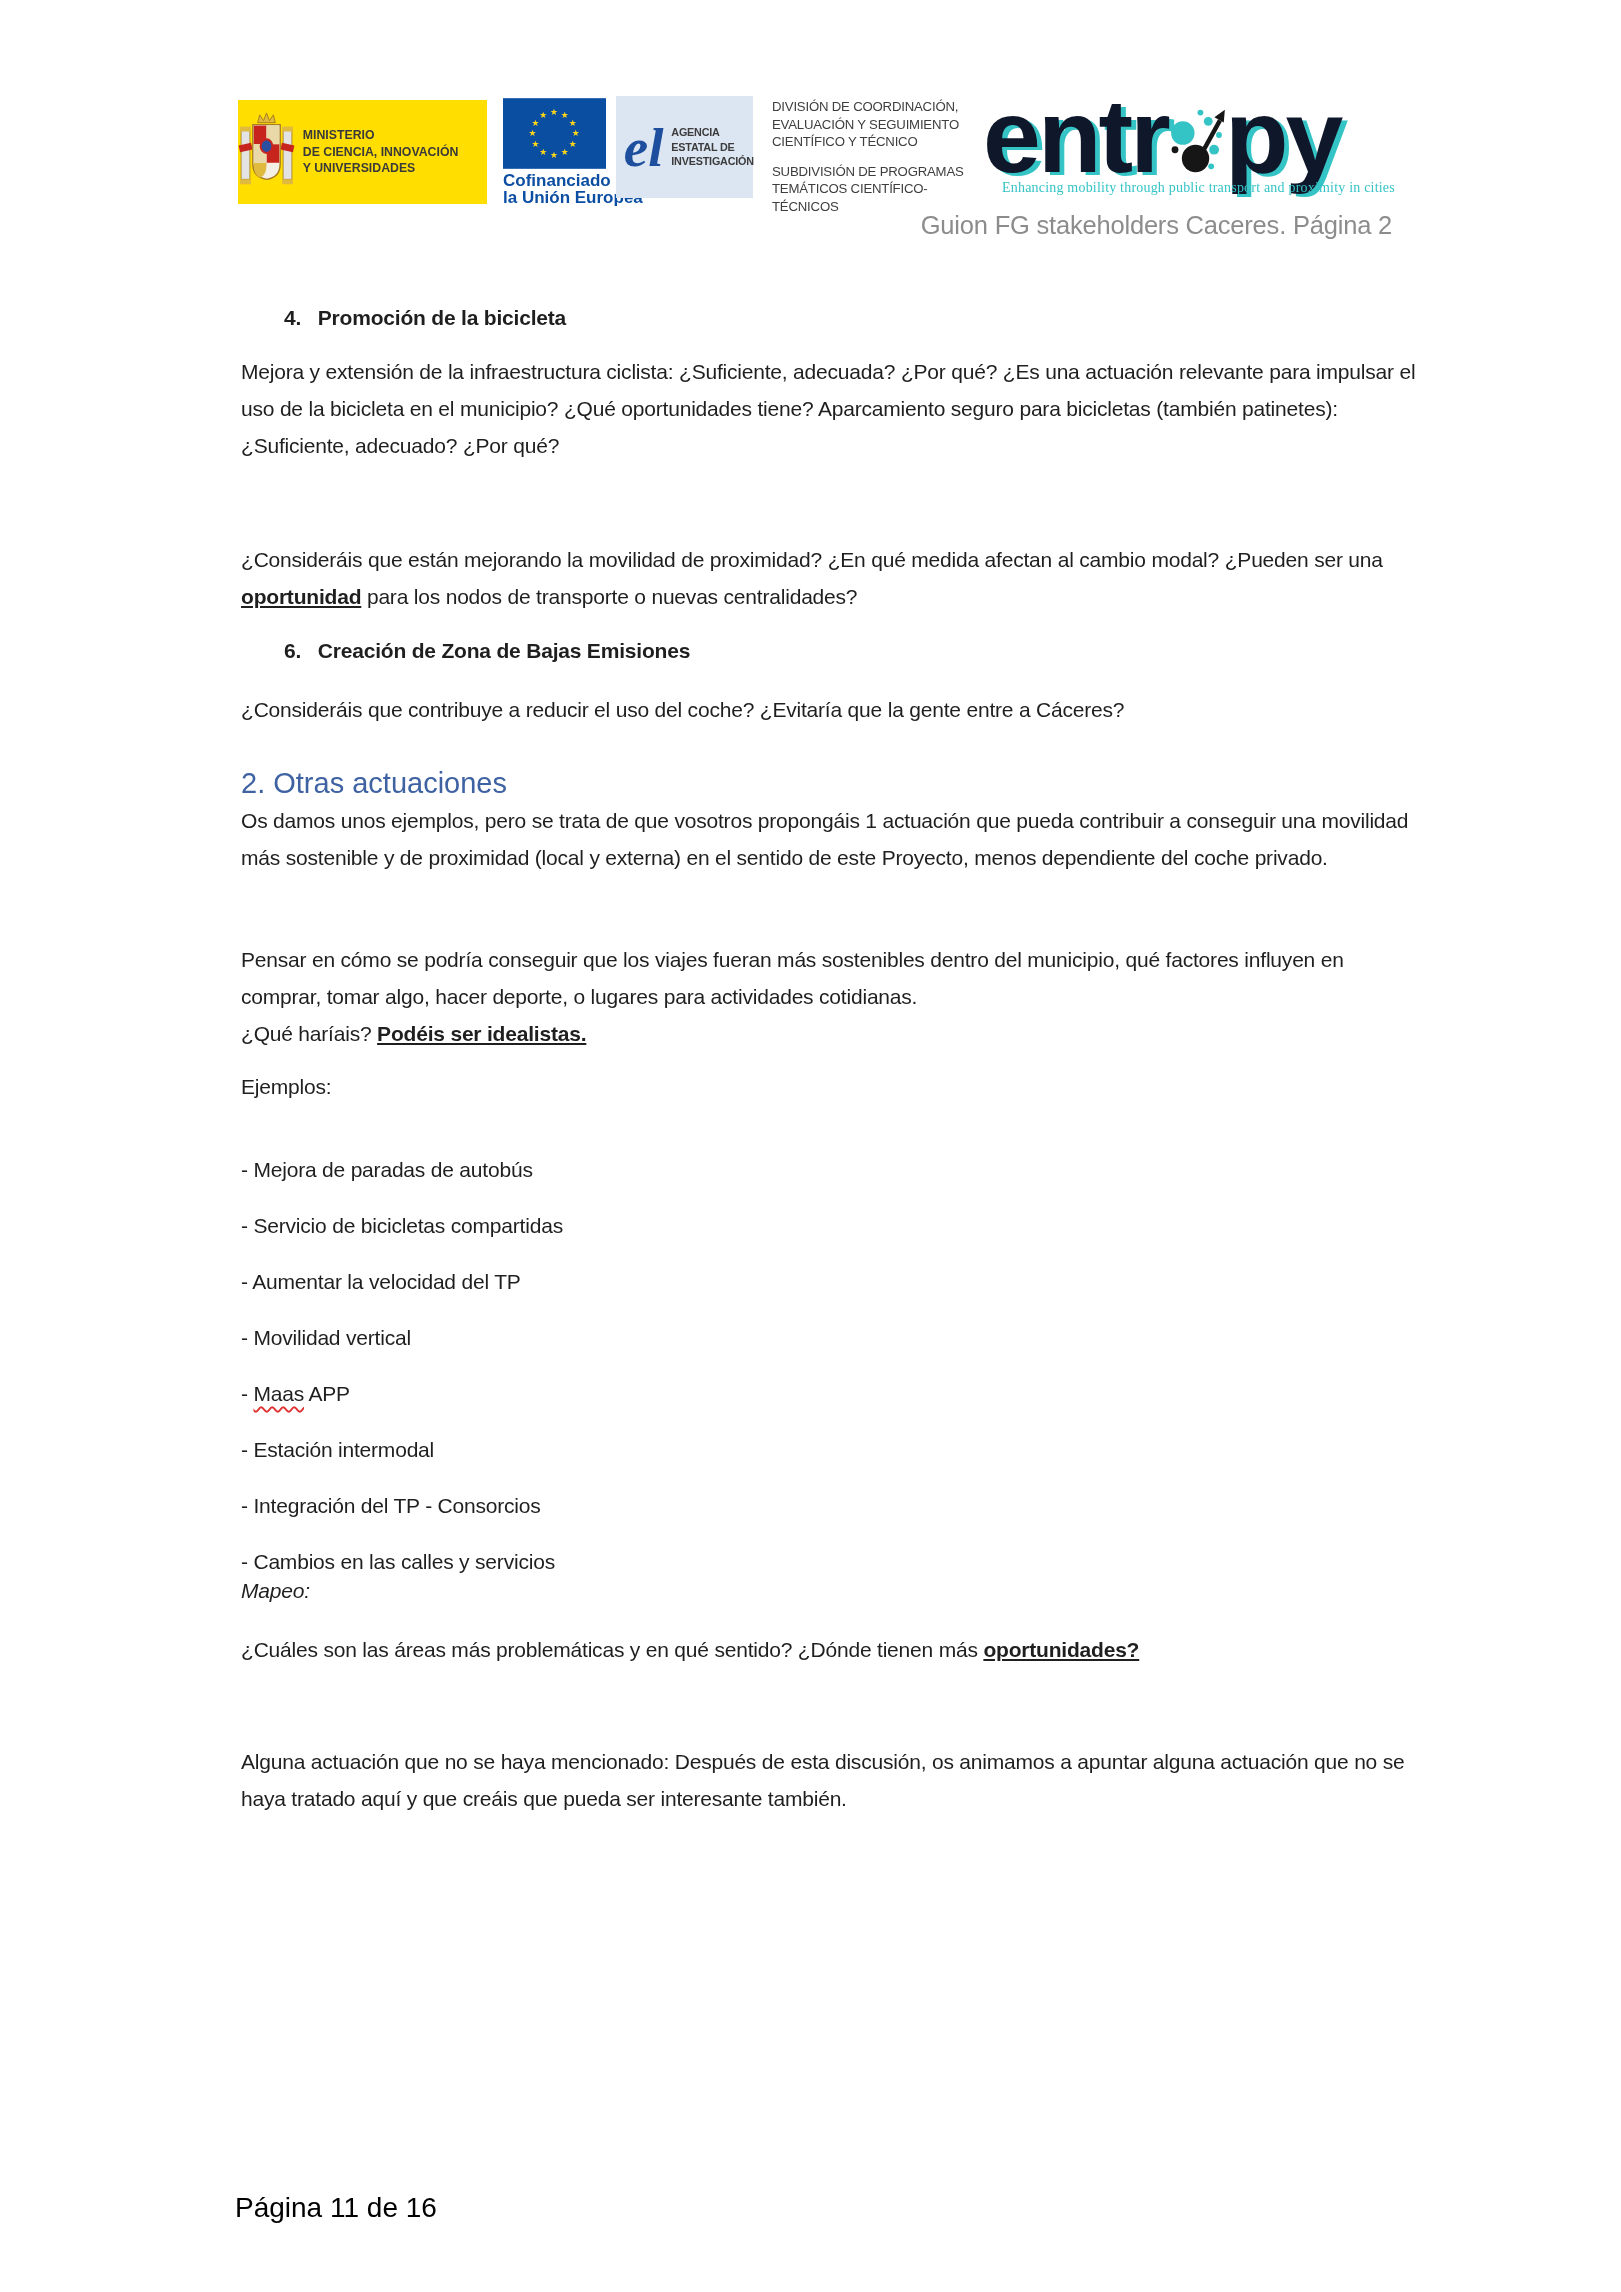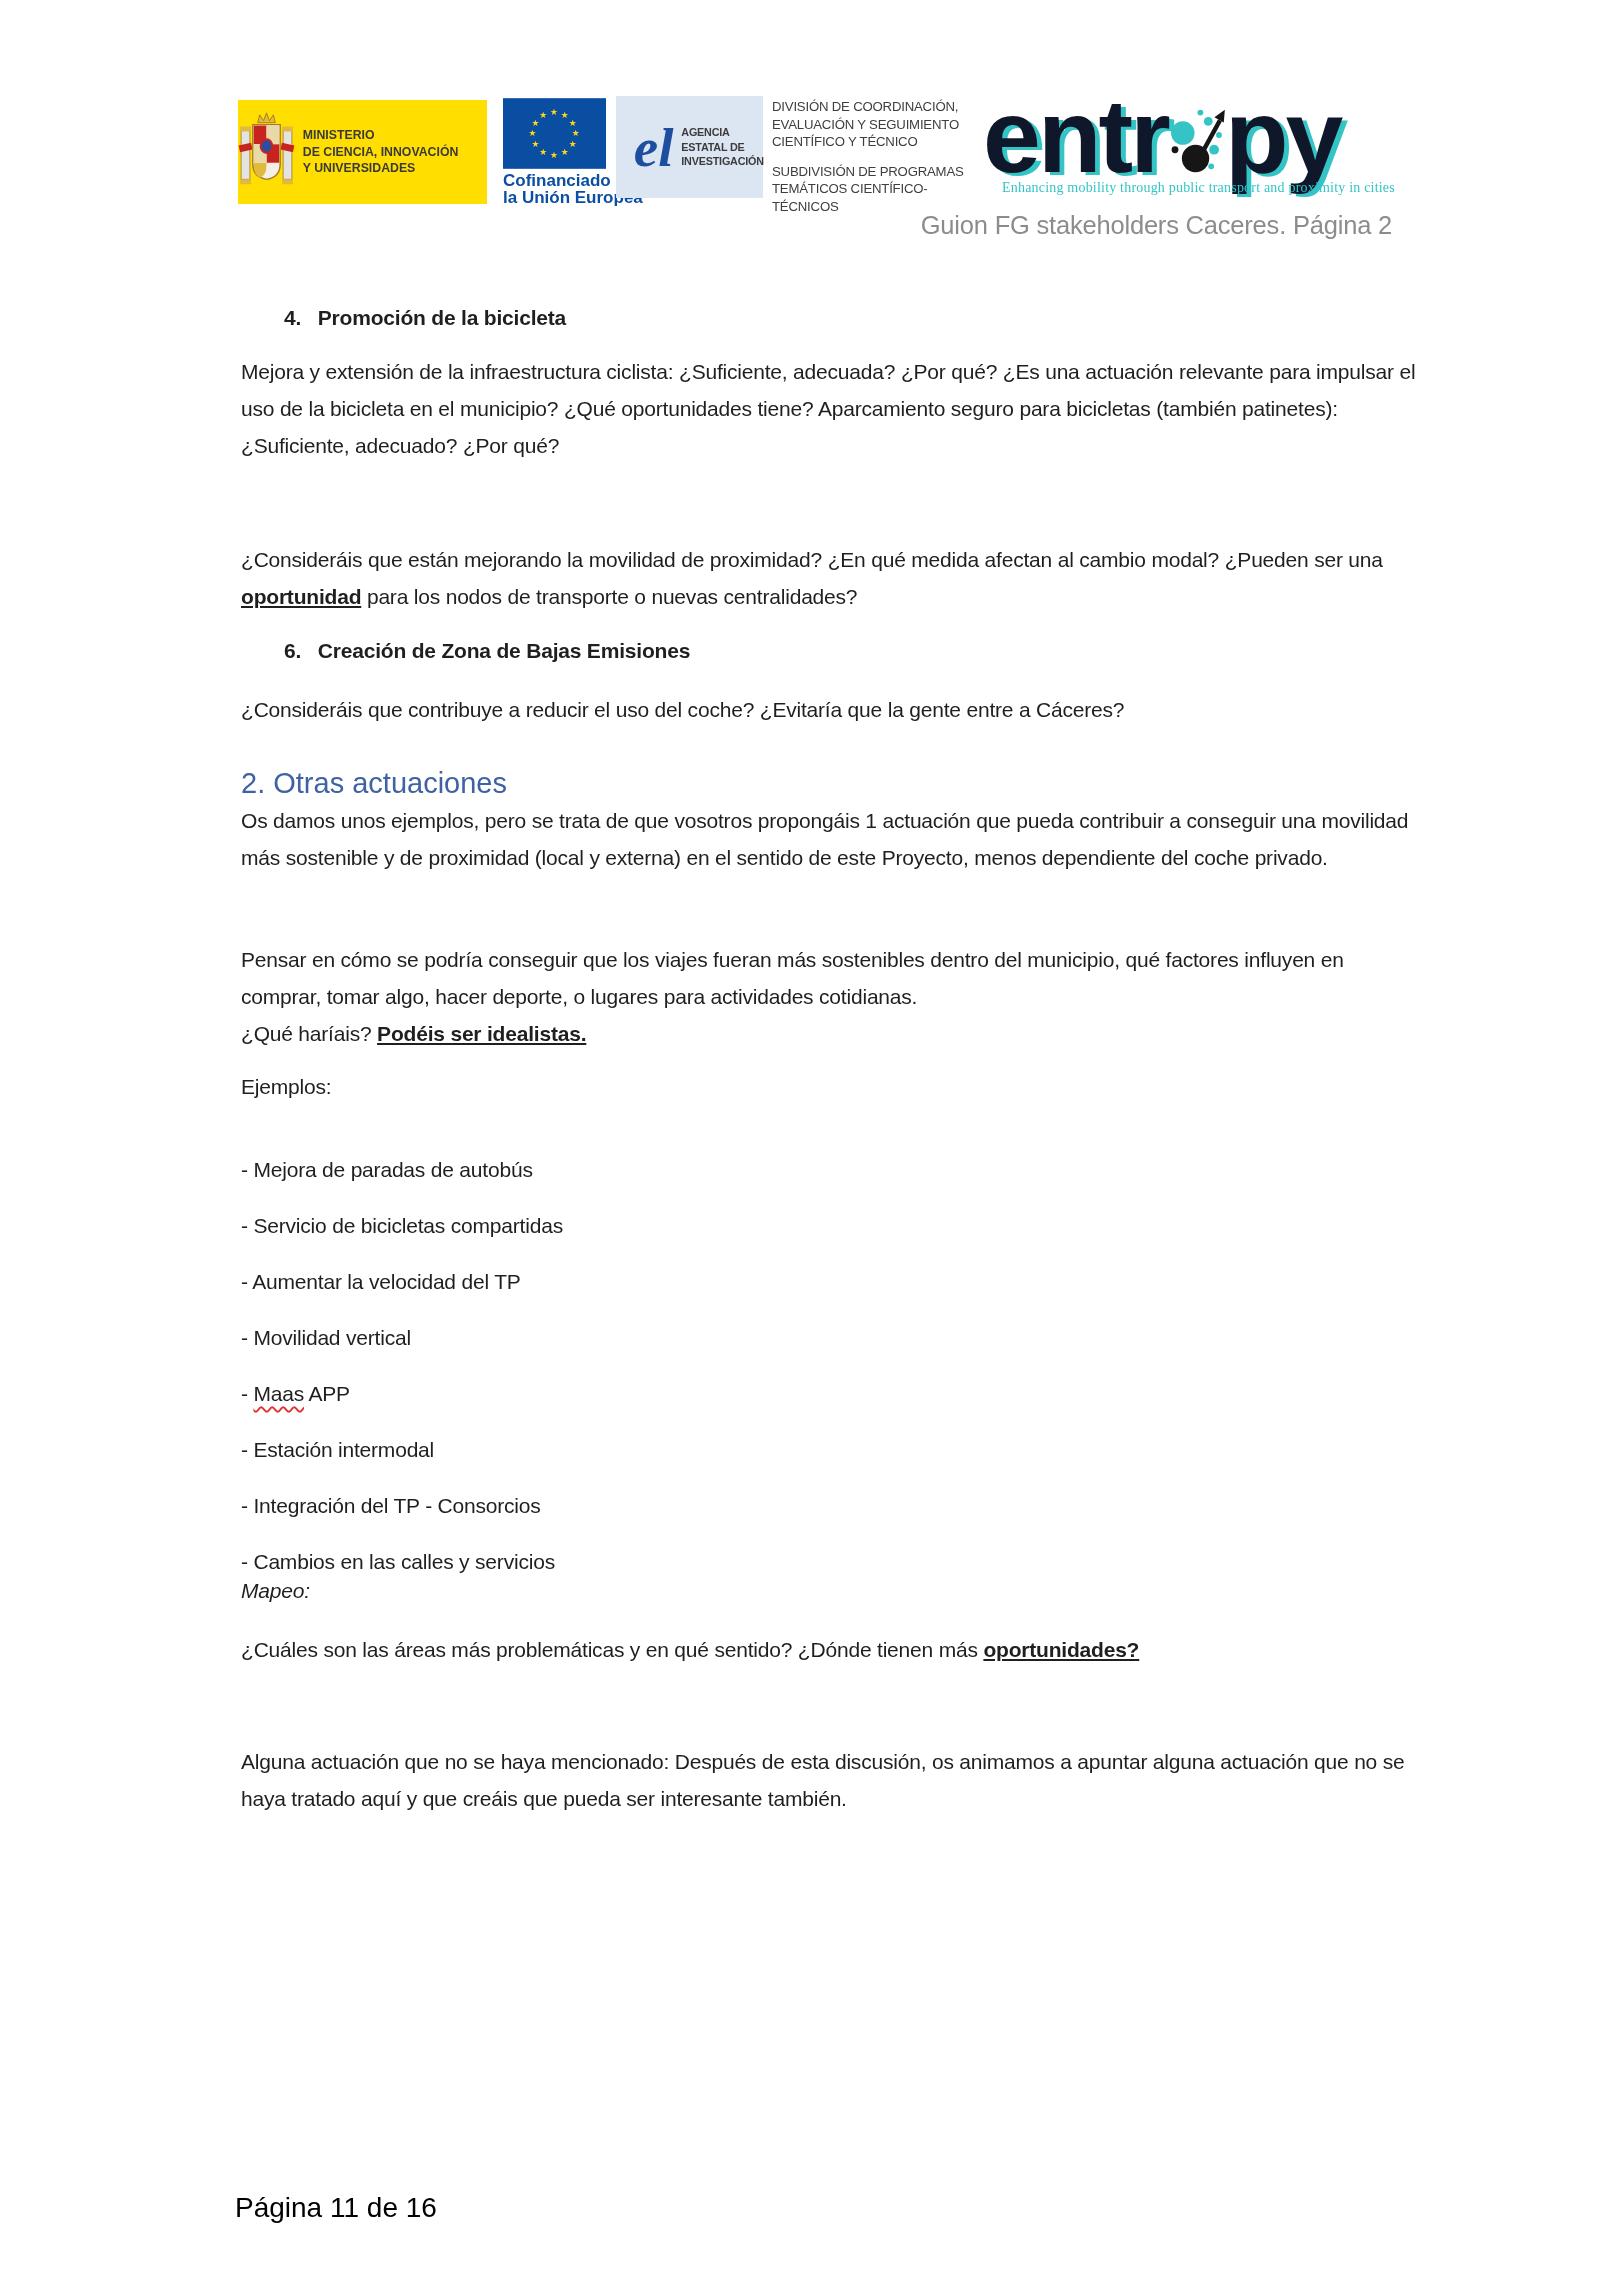--- a/index.html
+++ b/index.html
@@ -18,21 +18,21 @@
     background:#FFDE00;display:flex;align-items:center;
   }
   .ministry-text{margin-left:7.8px;font-size:12.3px;font-weight:bold;color:#3a3a3a;line-height:16.7px;letter-spacing:0;}
   .eu-flag{position:absolute;left:503px;top:98px;}
   .eu-caption{
     position:absolute;left:503px;top:173px;font-size:17px;font-weight:bold;
     color:#0B4EA2;line-height:16.7px;
   }
   .aei-box{
     position:absolute;left:616px;top:96px;width:137px;height:102px;
-    background:#DCE5F2;display:flex;align-items:center;padding-left:10px;
+    background:#DCE5F2;display:flex;align-items:center;
   }
   .aei-glyph{
     font-family:"Liberation Serif",serif;font-style:italic;font-weight:bold;
     font-size:55px;color:#1D4F9E;margin-left:7.8px;line-height:55px;
   }
   .aei-text{margin-left:7.8px;font-size:10.8px;font-weight:bold;color:#3c3c3c;line-height:14.7px;letter-spacing:-0.2px;}
   .division-block{
     position:absolute;left:772px;top:98px;width:211px;
     font-size:13.2px;line-height:17.6px;color:#3e3e3e;letter-spacing:-0.2px;
   }

